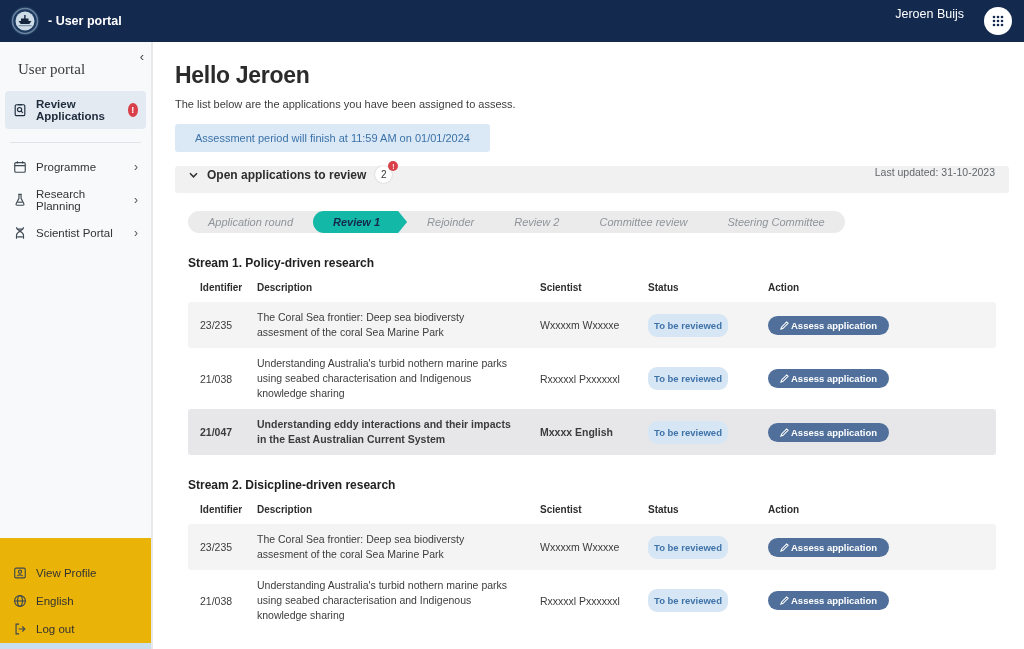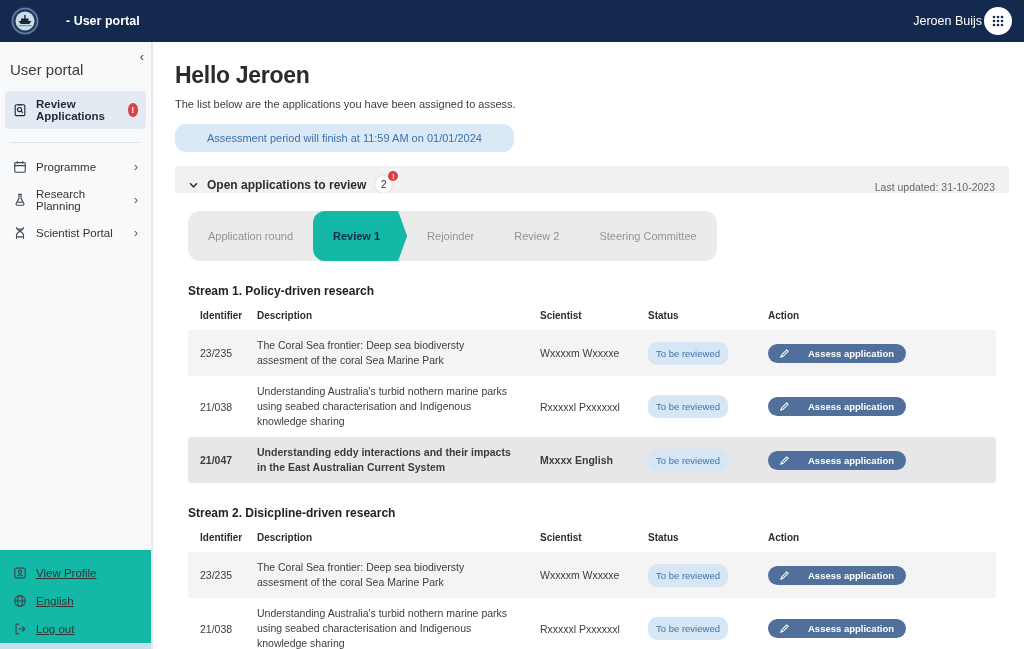--- a/index.html
+++ b/index.html
@@ -1,74 +1,74 @@
 <!DOCTYPE html>
 <html><head>
 <meta charset="utf-8">
 <style>
   * { margin:0; padding:0; box-sizing:border-box; }
   html,body { width:1024px; height:649px; overflow:hidden; }
   body { font-family:"Liberation Sans", sans-serif; background:#ffffff; color:#333; }
 
   
   .topbar { height:42px; background:#14294e; display:flex; align-items:center; justify-content:space-between; padding:0 12px 0 10px; color:#fff; }
-  .topbar-left { display:flex; align-items:center; gap:26px; }
+  .topbar-left { display:flex; align-items:center; gap:8px; }
   .logo { width:30px; height:30px; border-radius:50%; overflow:hidden; flex:0 0 auto; cursor:pointer; }
   .topbar-title { font-size:12.5px; font-weight:700; }
-  .topbar-right { display:flex; align-items:center; gap:2px; }
+  .topbar-right { display:flex; align-items:flex-start; gap:20px; }
   .user-name { font-size:12.5px; }
   .apps-btn { width:28px; height:28px; border-radius:50%; background:#fff; display:flex; align-items:center; justify-content:center; cursor:pointer; }
 
   
   .layout { display:flex; height:607px; }
 
   
   .sidebar { width:153px; background:#f8f9fa; border-right:2px solid #e6e8ea; position:relative; display:flex; flex-direction:column; flex:0 0 auto; }
   .collapse-btn { position:absolute; top:6px; right:3px; background:none; border:none; font-size:13px; color:#444; cursor:pointer; line-height:1; padding:2px 4px; }
-  .sb-title { font-size:15px; color:#3a3a3a; margin:19px 0 13px 10px; }
+  .sb-title { font-size:15px; color:#3a3a3a; margin:19px 0 13px 18px;font-family:Liberation Serif, serif; }
   .sb-item { display:flex; align-items:center; gap:9px; padding:7px 8px; margin:0 5px; border-radius:4px; font-size:11.5px; color:#333; cursor:pointer; }
   .sb-item .sb-icon { display:flex; color:#3d4852; flex:0 0 auto; }
   .sb-item.active { background:#e3eaf1; font-weight:700; color:#1e2b3c; }
   .sb-item.active .sb-icon { color:#1e2b3c; }
   .red-badge { margin-left:auto; width:14px; height:14px; border-radius:50%; background:#d9404a; color:#fff; font-size:9px; font-weight:700; display:flex; align-items:center; justify-content:center; }
   .sb-divider { border:none; border-top:1px solid #e2e5e8; margin:13px 10px 10px; }
   .sb-chevron { margin-left:auto; color:#555; font-size:12px; line-height:1; }
-  .sb-footer { margin-top:auto; background:#14b8a6; padding-top:9px;text-decoration:underline; }
+  .sb-footer { margin-top:auto; background:#eab308; padding-top:21px; }
   .sb-footer .sb-item { margin:0 5px; }
   .sb-strip { height:6px; background:#c9dfee; }
 
   
   .main { flex:1; padding:20px 15px 0 22px; overflow:hidden; background:#fff; }
   .greeting { font-size:23px; font-weight:700; color:#2b2b2b; letter-spacing:-0.3px; }
   .subtitle { font-size:11px; color:#3c3c3c; margin-top:9px; }
-  .banner { display:inline-block; margin-top:14px; background:#dbe9f7; color:#3c72a8; font-size:11px; padding:8px 32px; border-radius:11px; }
-
-  .section-bar { margin-top:14px; height:27px; background:#f1f1f2; border-radius:3px; display:flex; align-items:flex-end; justify-content:space-between; padding:0 14px; cursor:pointer; }
+  .banner { display:inline-block; margin-top:14px; background:#dbe9f7; color:#3c72a8; font-size:11px; padding:8px 20px; border-radius:3px; }
+
+  .section-bar { margin-top:14px; height:27px; background:#f1f1f2; border-radius:3px; display:flex; align-items:flex-start; justify-content:space-between; padding:0 14px; cursor:pointer; }
   .bar-left { display:flex; align-items:center; gap:9px; }
   .bar-chevron { display:flex; color:#333; }
   .bar-title { font-size:12px; font-weight:700; color:#2e2e2e; }
   .count-badge { position:relative; width:17px; height:17px; background:#fff; border-radius:50%; font-size:10px; color:#333; display:flex; align-items:center; justify-content:center; box-shadow:0 0 2px rgba(0,0,0,0.2); }
   .count-alert { position:absolute; top:-5px; right:-6px; width:10px; height:10px; border-radius:50%; background:#d9404a; color:#fff; font-size:6.5px; font-weight:700; display:flex; align-items:center; justify-content:center; }
   .bar-updated { font-size:10.5px; color:#63676b; }
 
   .section-body { padding:0 13px; }
 
   .tabs { display:inline-flex; background:#ebebec; border-radius:12px; margin-top:18px; }
-  .tab { font-size:11px; color:#8f9499; padding:19px 20px; white-space:nowrap; cursor:pointer; }
+  .tab { font-size:11px; color:#8f9499; padding:5px 20px; white-space:nowrap; cursor:pointer;font-style:italic; }
   .tab.active { background:#14b8a6; color:#14294e; font-weight:700; border-radius:12px 0 0 12px; clip-path:polygon(0 0, calc(100% - 9px) 0, 100% 50%, calc(100% - 9px) 100%, 0 100%); padding-right:27px;text-align:right; }
 
   .stream-title { font-size:12px; font-weight:700; color:#222; margin-top:23px; }
   .grid-row { display:grid; grid-template-columns:57px 283px 108px 120px 1fr; padding-left:12px; align-items:center; }
   .thead { margin-top:12px; padding-bottom:9px; font-size:10px; font-weight:700; color:#2e2e2e; }
   .trow { min-height:46px; font-size:10.5px; color:#3c3c3c; border-radius:3px; }
   .trow.alt { background:#f4f4f5; }
   .trow.highlight { background:#e7e7e9; font-weight:700; }
   .cell-desc { line-height:15px; padding:8px 24px 8px 0; }
-  .status-pill { display:inline-flex; width:80px; height:23px; align-items:center; justify-content:center; background:#d7e6f4; color:#3e73a9; font-size:9.5px; font-weight:400; border-radius:9px; cursor:default; }
-  .assess-btn { display:inline-flex; align-items:center; gap:19px; height:19px; padding:0 12px; background:#50709b; color:#fff; font-size:9.5px; font-weight:700; border-radius:10px; border:none; cursor:pointer; font-family:"Liberation Sans", sans-serif; }
+  .status-pill { display:inline-flex; width:80px; height:23px; align-items:center; justify-content:center; background:#d7e6f4; color:#3e73a9; font-size:9.5px; font-weight:700; border-radius:9px; cursor:default; }
+  .assess-btn { display:inline-flex; align-items:center; gap:2px; height:19px; padding:0 12px; background:#50709b; color:#fff; font-size:9.5px; font-weight:700; border-radius:10px; border:none; cursor:pointer; font-family:"Liberation Sans", sans-serif; }
 </style>
 </head>
 <body>
 
 <header class="topbar">
   <div class="topbar-left">
     <div class="logo">
       <svg width="30" height="30" viewBox="0 0 30 30">
         <circle cx="15" cy="15" r="14.5" fill="#1d3a5f"></circle>
         <circle cx="15" cy="15" r="12.5" fill="none" stroke="#6c83a0" stroke-width="1.5"></circle>
@@ -211,20 +211,21 @@
       <span class="bar-updated">Last updated: 31-10-2023</span>
     </div>
 
     <div class="section-body">
       
       <div class="tabs">
         <div class="tab">Application round</div>
         <div class="tab active">Review 1</div>
         <div class="tab">Rejoinder</div>
         <div class="tab">Review 2</div>
+        <div class="tab">Committee review</div>
         <div class="tab">Steering Committee</div>
       </div>
 
       
       <div class="stream-title">Stream 1. Policy-driven research</div>
       <div class="grid-row thead">
         <span>Identifier</span>
         <span>Description</span>
         <span>Scientist</span>
         <span>Status</span>

